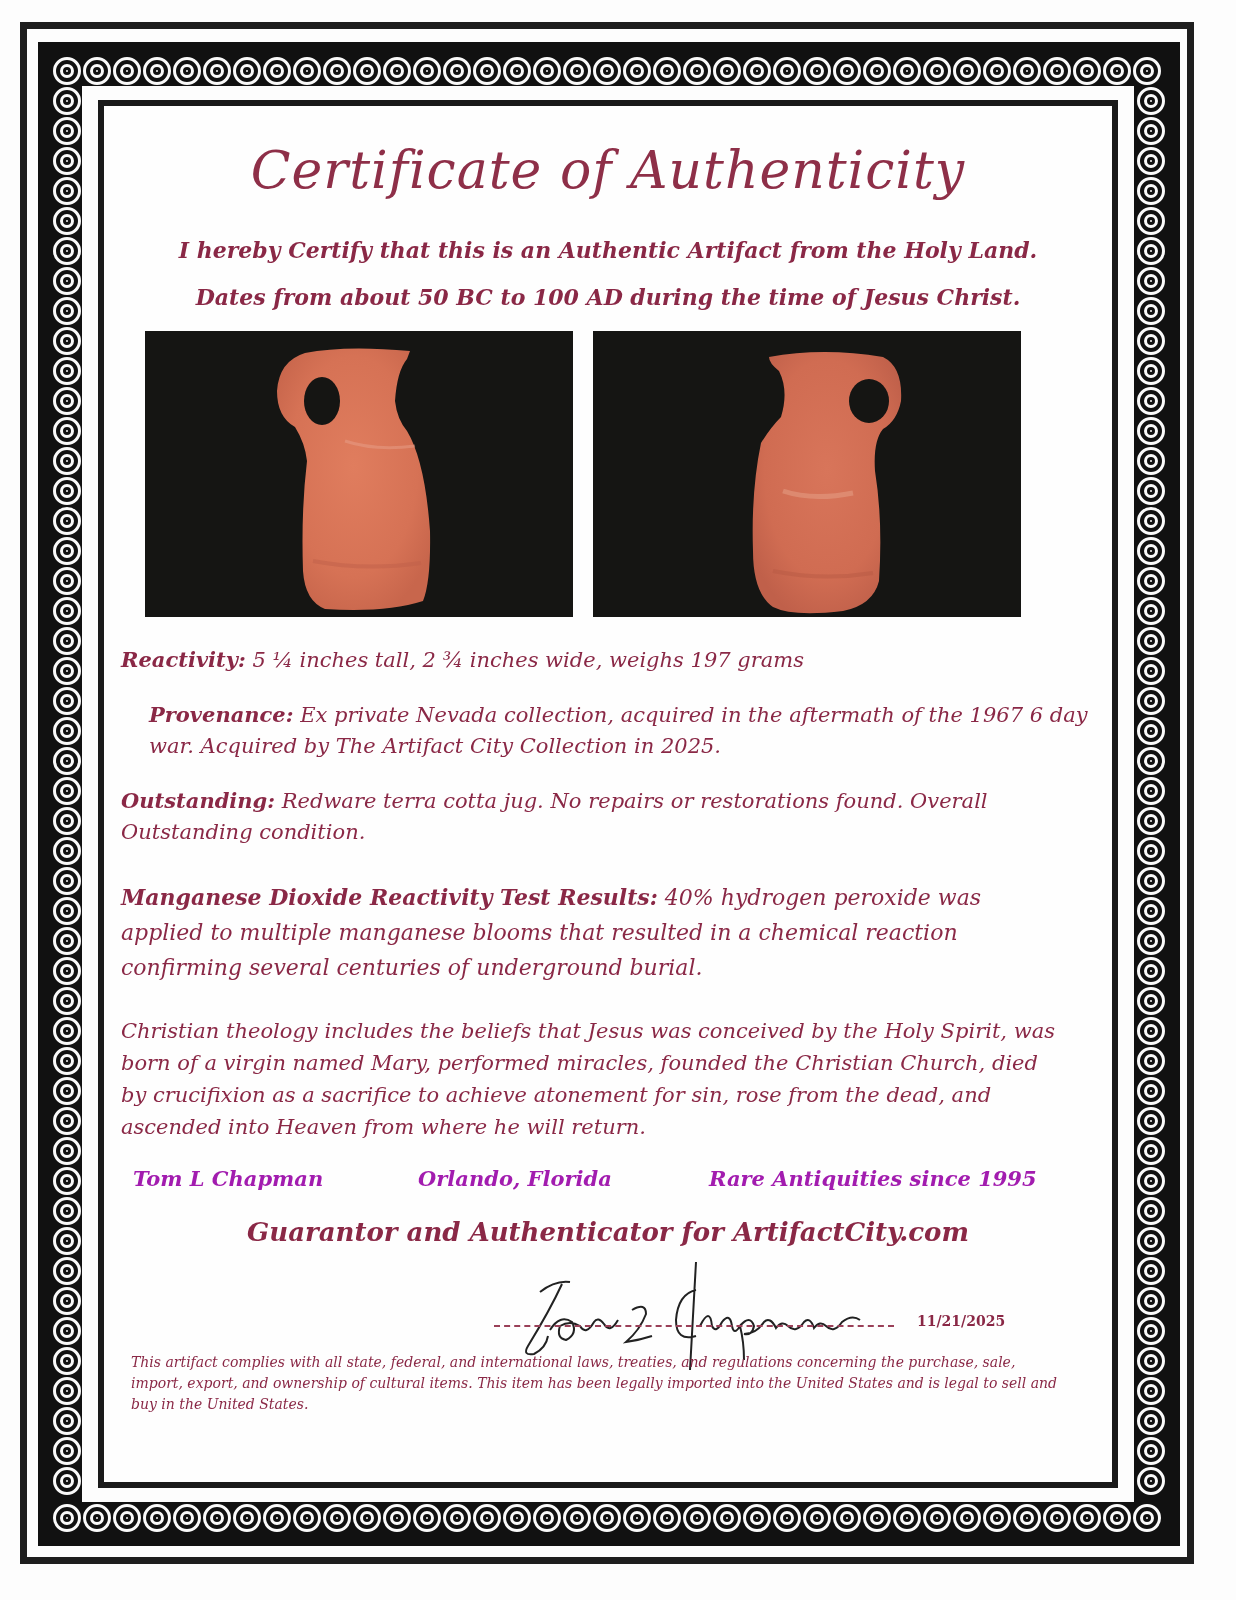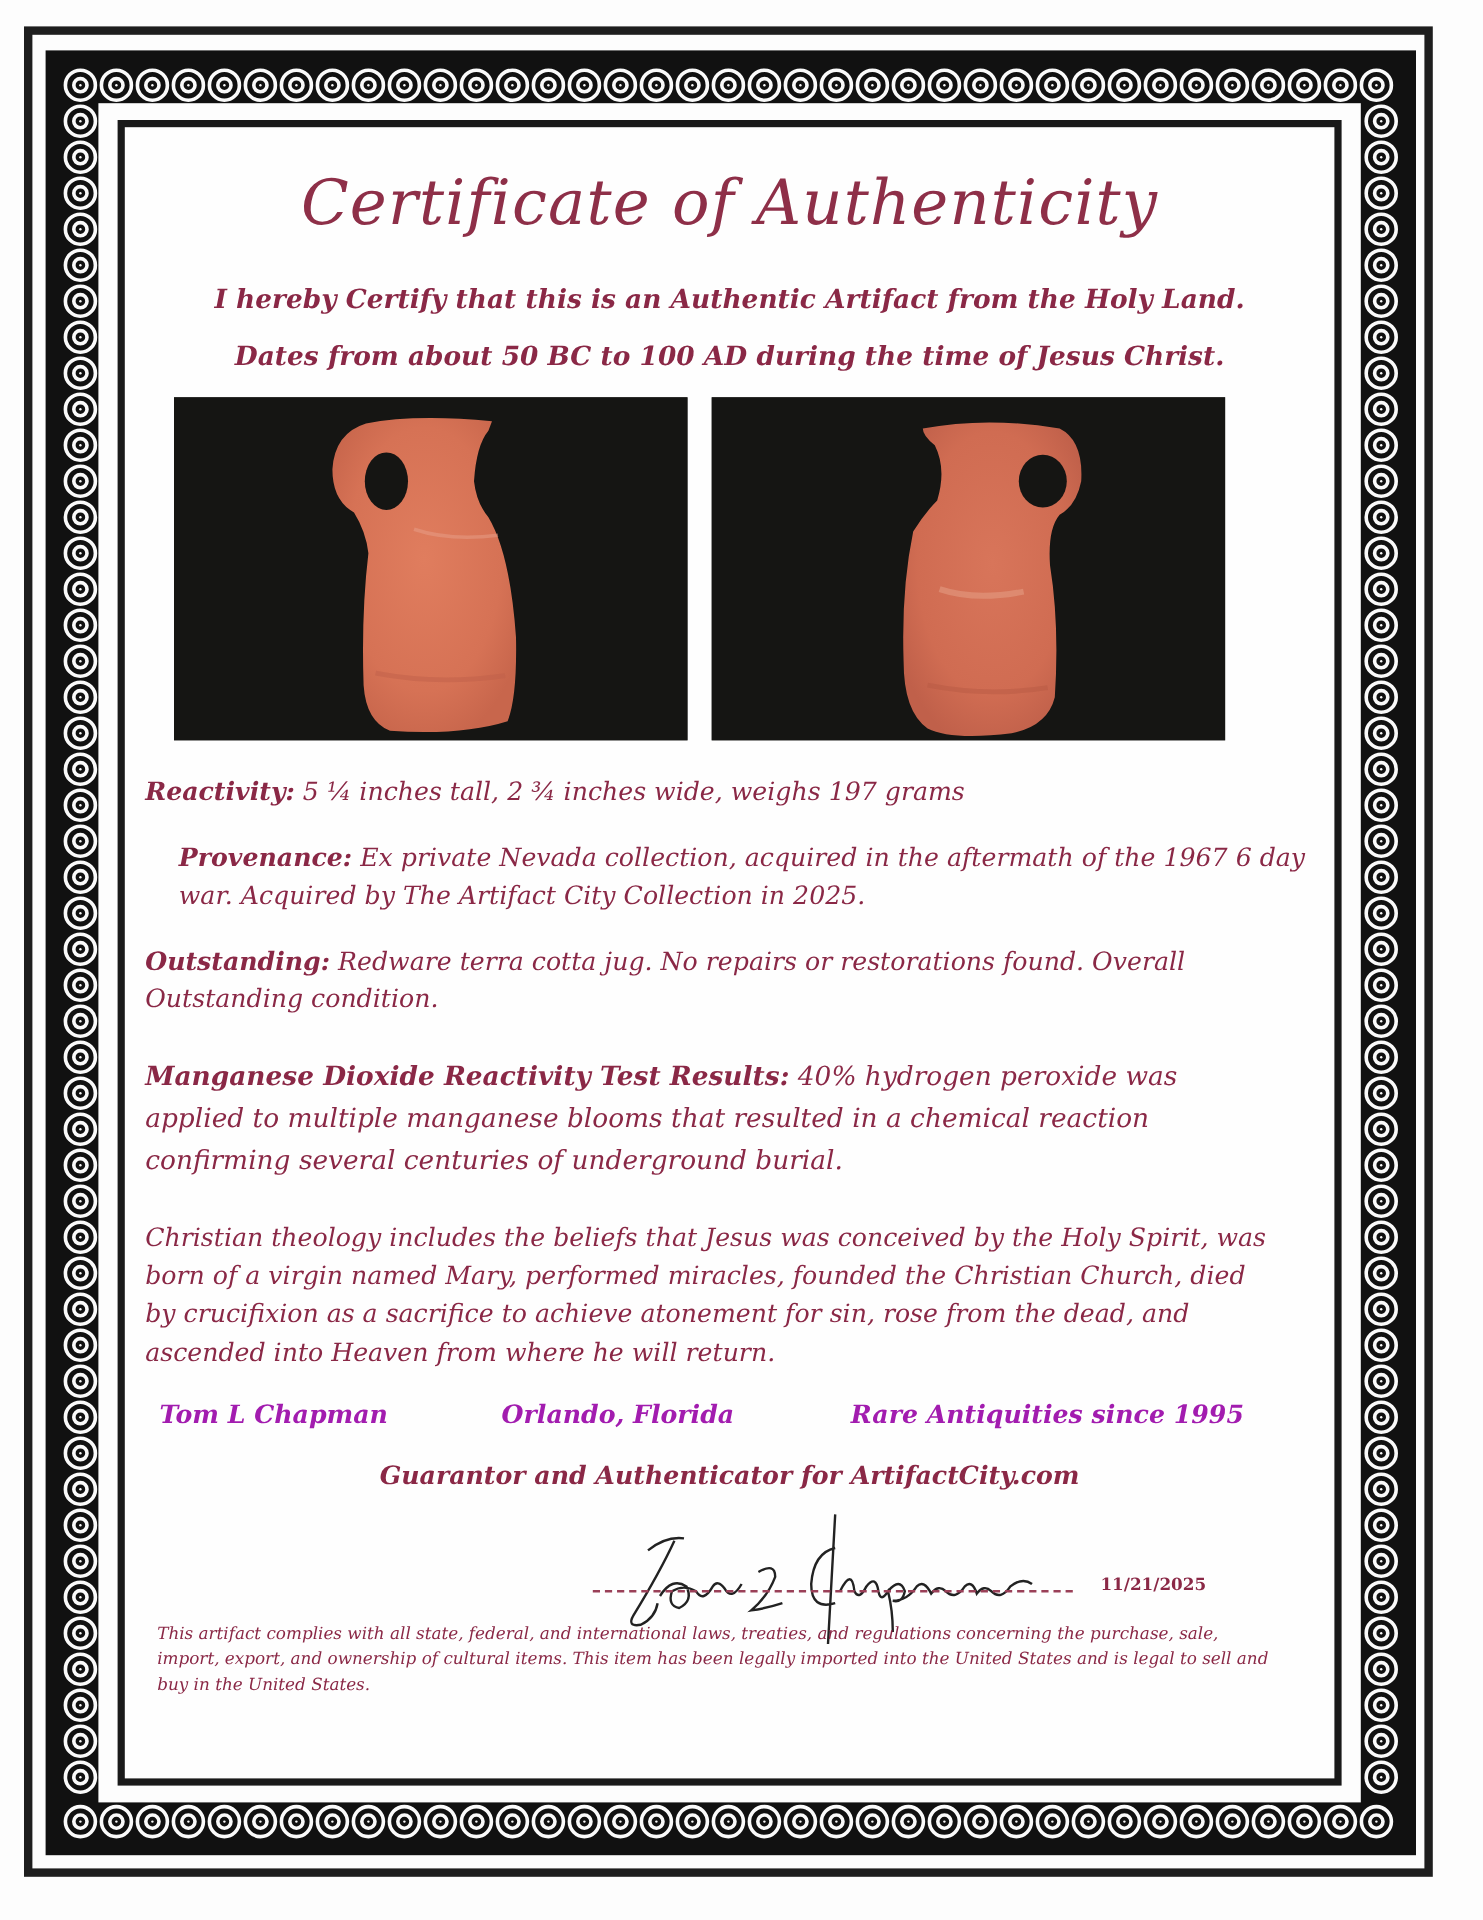--- a/index.html
+++ b/index.html
@@ -55,21 +55,21 @@
   .para {
     position:absolute; left:121px; width:940px; font-style:italic; color:#8a2846;
     font-size:21px; line-height:31px;
   }
   .para b { font-weight:bold; }
   .sig-row {
     position:absolute; top:1166px; font-style:italic; font-weight:bold; font-size:21px; color:#a21caf;
   }
   .guarantor {
     position:absolute; left:100px; width:1016px; top:1217px; text-align:center;
-    font-style:italic; font-weight:bold; font-size:21px; color:#8a2846;
+    font-style:italic; font-weight:bold; font-size:26px; color:#8a2846;
   }
   .sig-line {
     position:absolute; left:494px; top:1325px; width:400px; border-top:2px dashed #9a4058;
   }
   .signature { position:absolute; left:500px; top:1250px; width:390px; height:120px; }
   .date {
     position:absolute; left:917px; top:1313px; font-weight:bold; font-size:14px; color:#8a2846;
   }
   .legal {
     position:absolute; left:131px; width:930px; top:1352px; font-style:italic;

